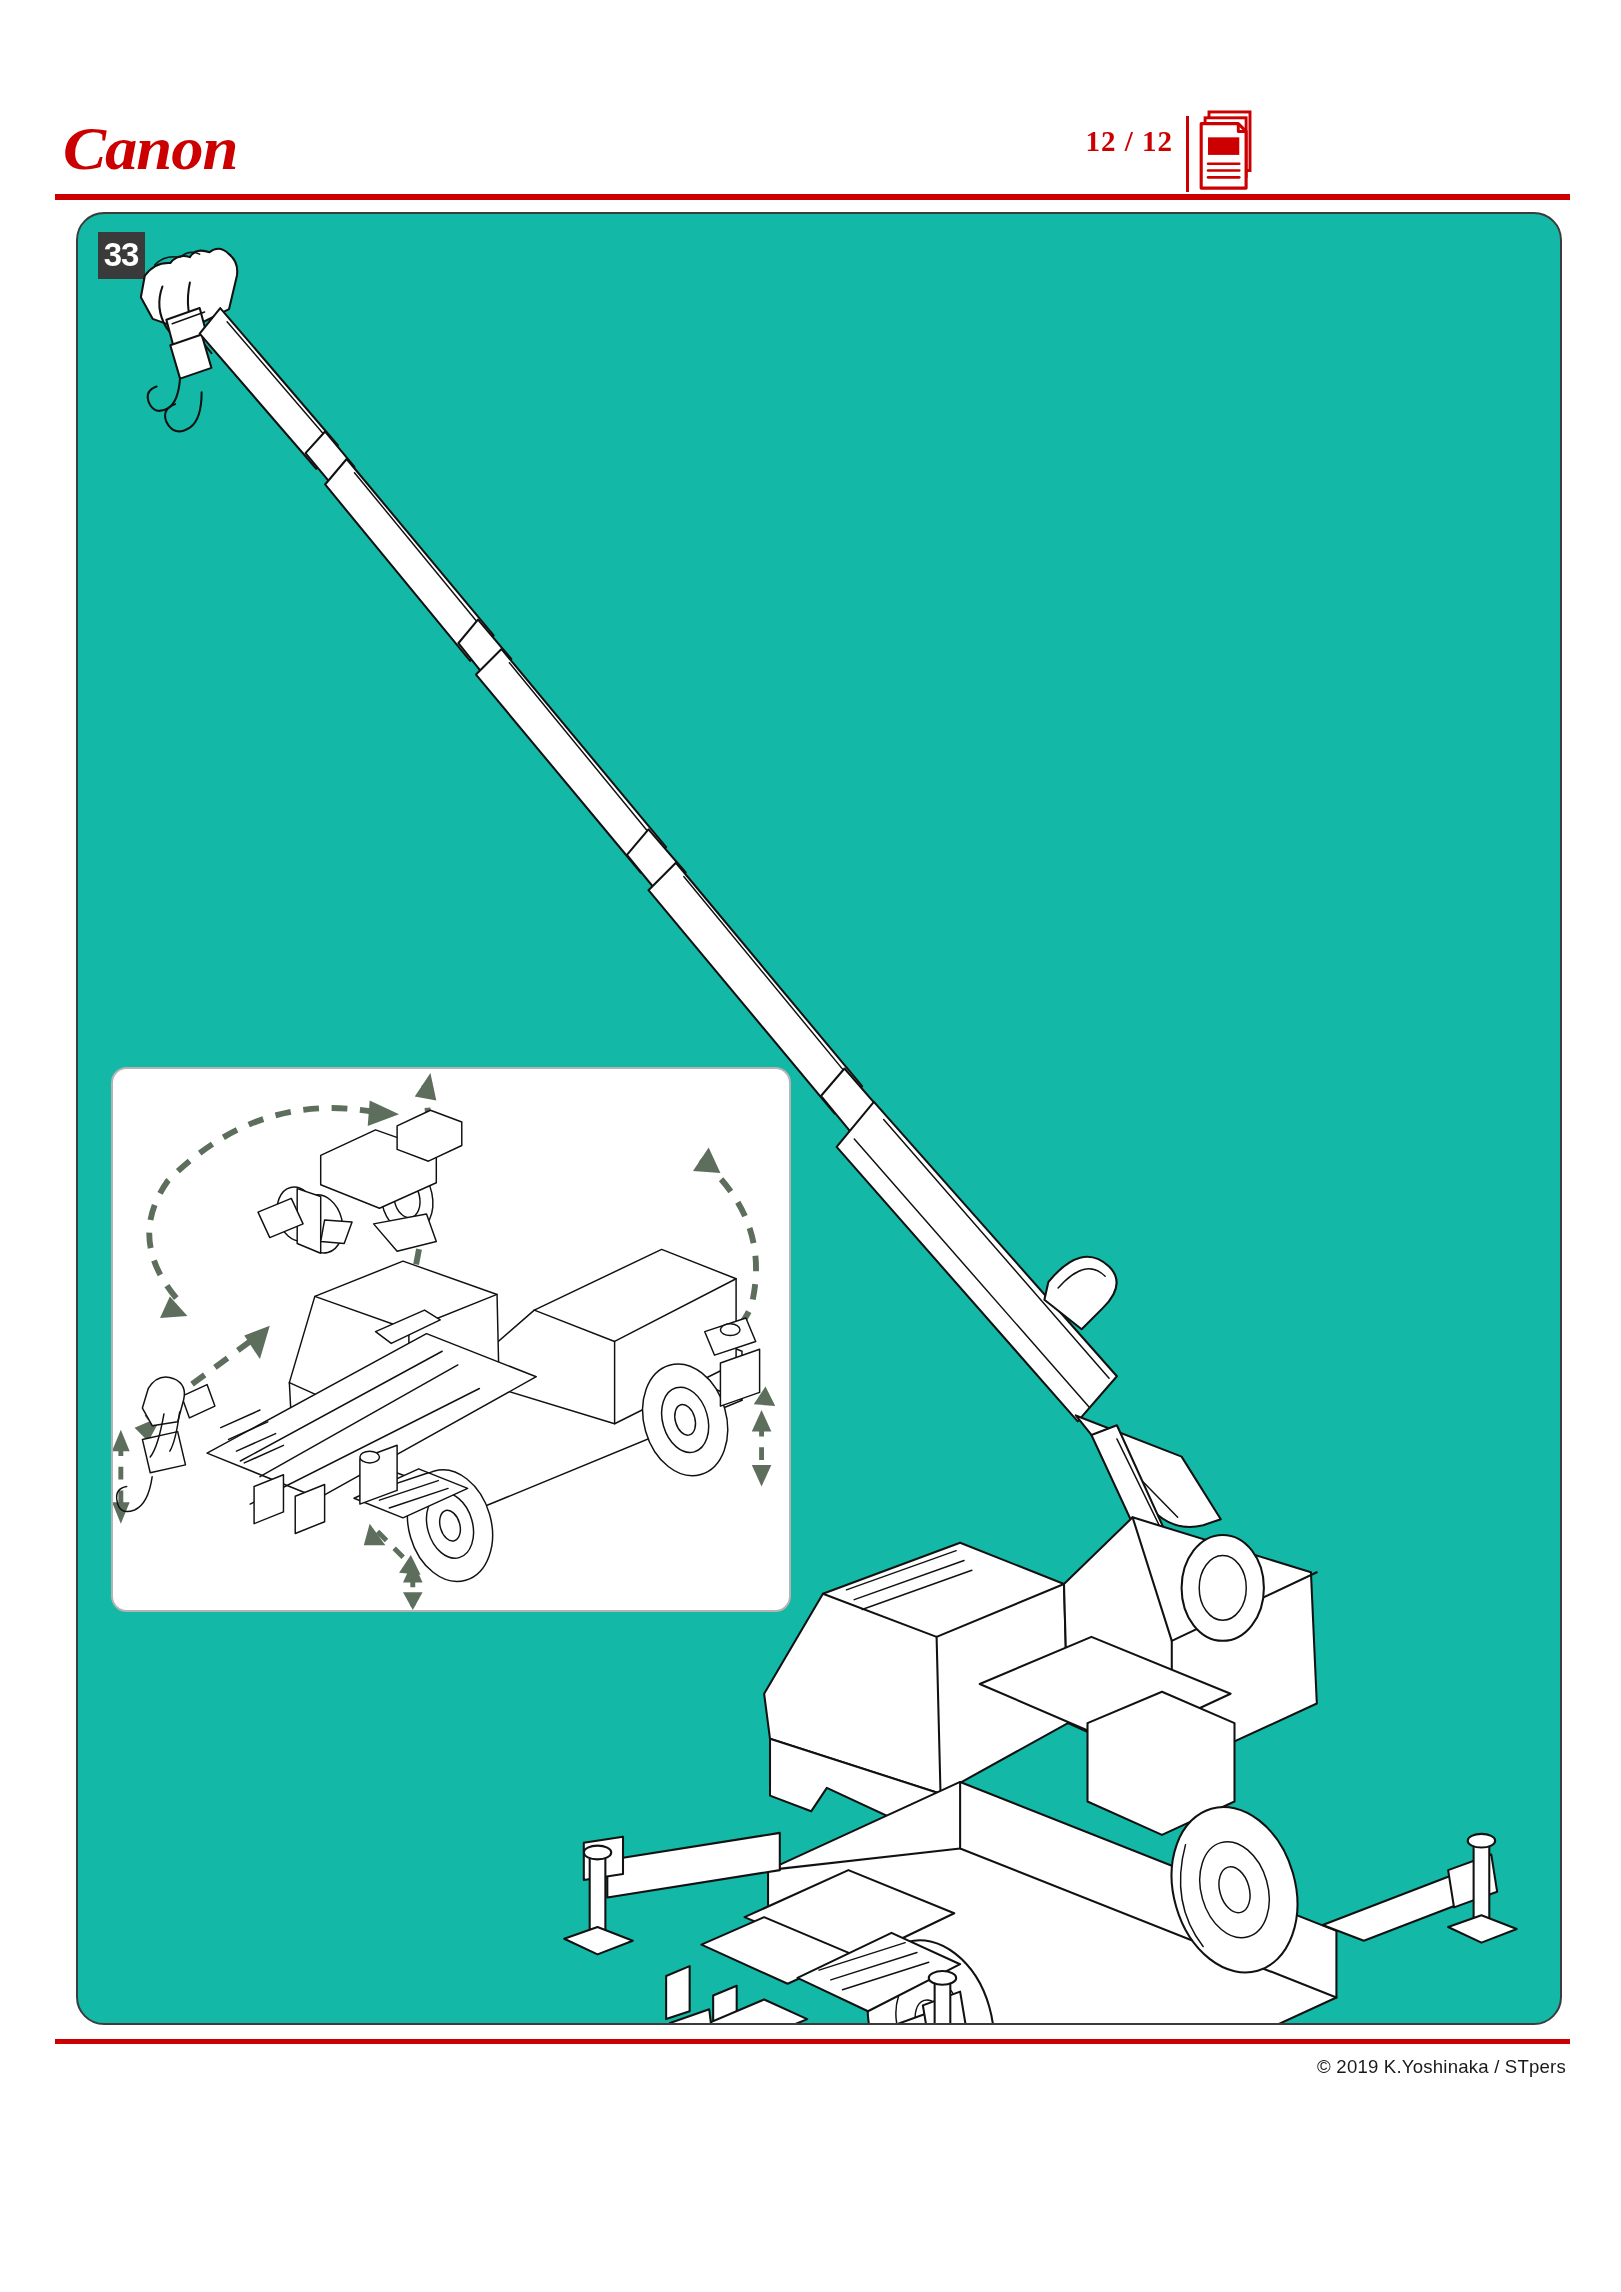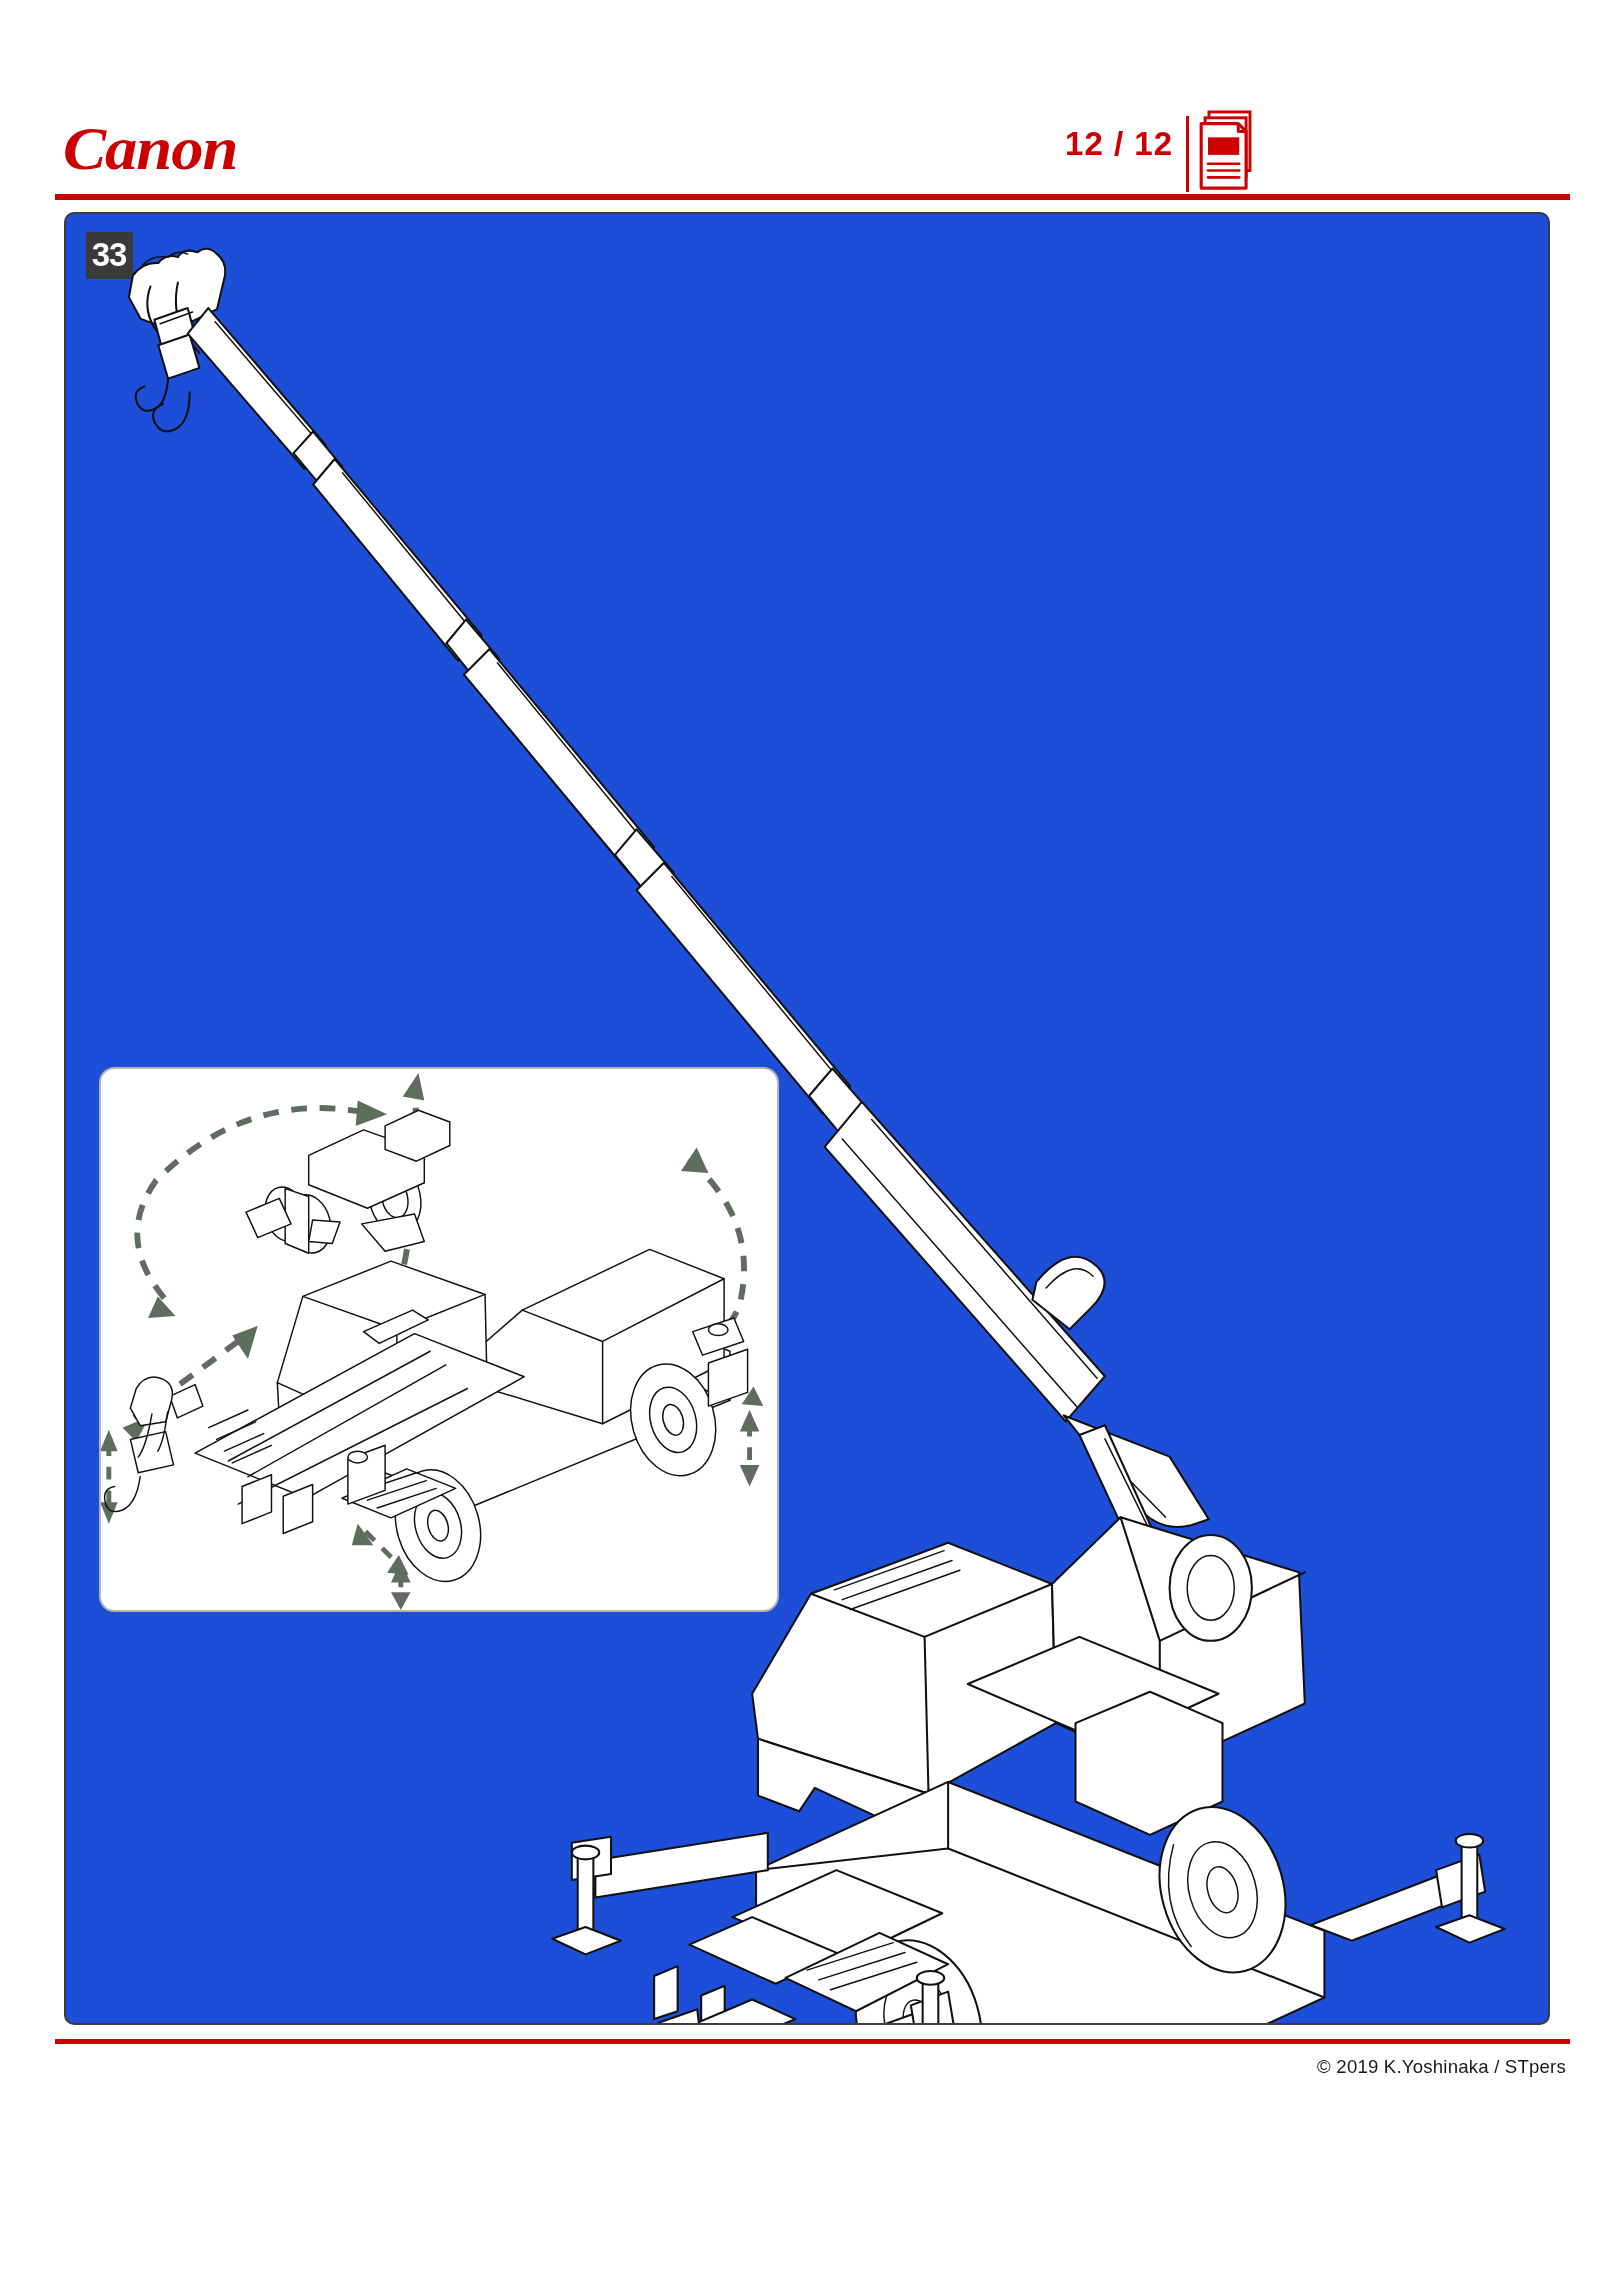--- a/index.html
+++ b/index.html
@@ -14,35 +14,35 @@
   .header{position:absolute;left:0;top:0;width:1283px;height:201px;}
   .brand-logo{
     position:absolute;left:63px;top:118px;
     font-family:"Liberation Serif","DejaVu Serif",serif;
     font-weight:700;font-style:italic;
     font-size:61px;letter-spacing:-1px;color:#cc0000;
     line-height:1;transform:scaleX(1.06);transform-origin:left center;
   }
   .page-indicator{
     position:absolute;right:110px;top:125px;
-    font-size:33px;font-weight:700;color:#cc0000;letter-spacing:1px;
-    font-family:Liberation Sans, sans-serif;
+    font-size:29px;font-weight:700;color:#cc0000;letter-spacing:1px;
+    font-family:Liberation Serif, serif;
   }
   .header-divider-v{
     position:absolute;right:94px;top:116px;width:2.9px;height:76px;background:#cc0000;
   }
   .doc-icon{position:absolute;right:23.5px;top:110px;width:61px;height:82px;}
   .header-rule{
     position:absolute;left:55px;top:194px;width:1515px;height:5.9px;background:#cc0000;
   }
 
   
   .content-frame{
-    position:absolute;left:64px;top:212px;width:1482px;height:1809px;
-    border:2.5px solid #3c3c3c;border-radius:10px;background:#1d4ed8;
+    position:absolute;left:76px;top:212px;width:1482px;height:1809px;
+    border:2.5px solid #3c3c3c;border-radius:28px;background:#14b8a6;
   }
   .step-badge{
     position:absolute;left:19.6px;top:17.6px;width:47px;height:47px;
     background:#3a3a3a;color:#fff;font-size:33px;font-weight:700;
     display:flex;align-items:center;justify-content:center;
     letter-spacing:-1px;
   }
 
   
   .main-illus{position:absolute;left:0;top:0;width:1482px;height:1809px;}

